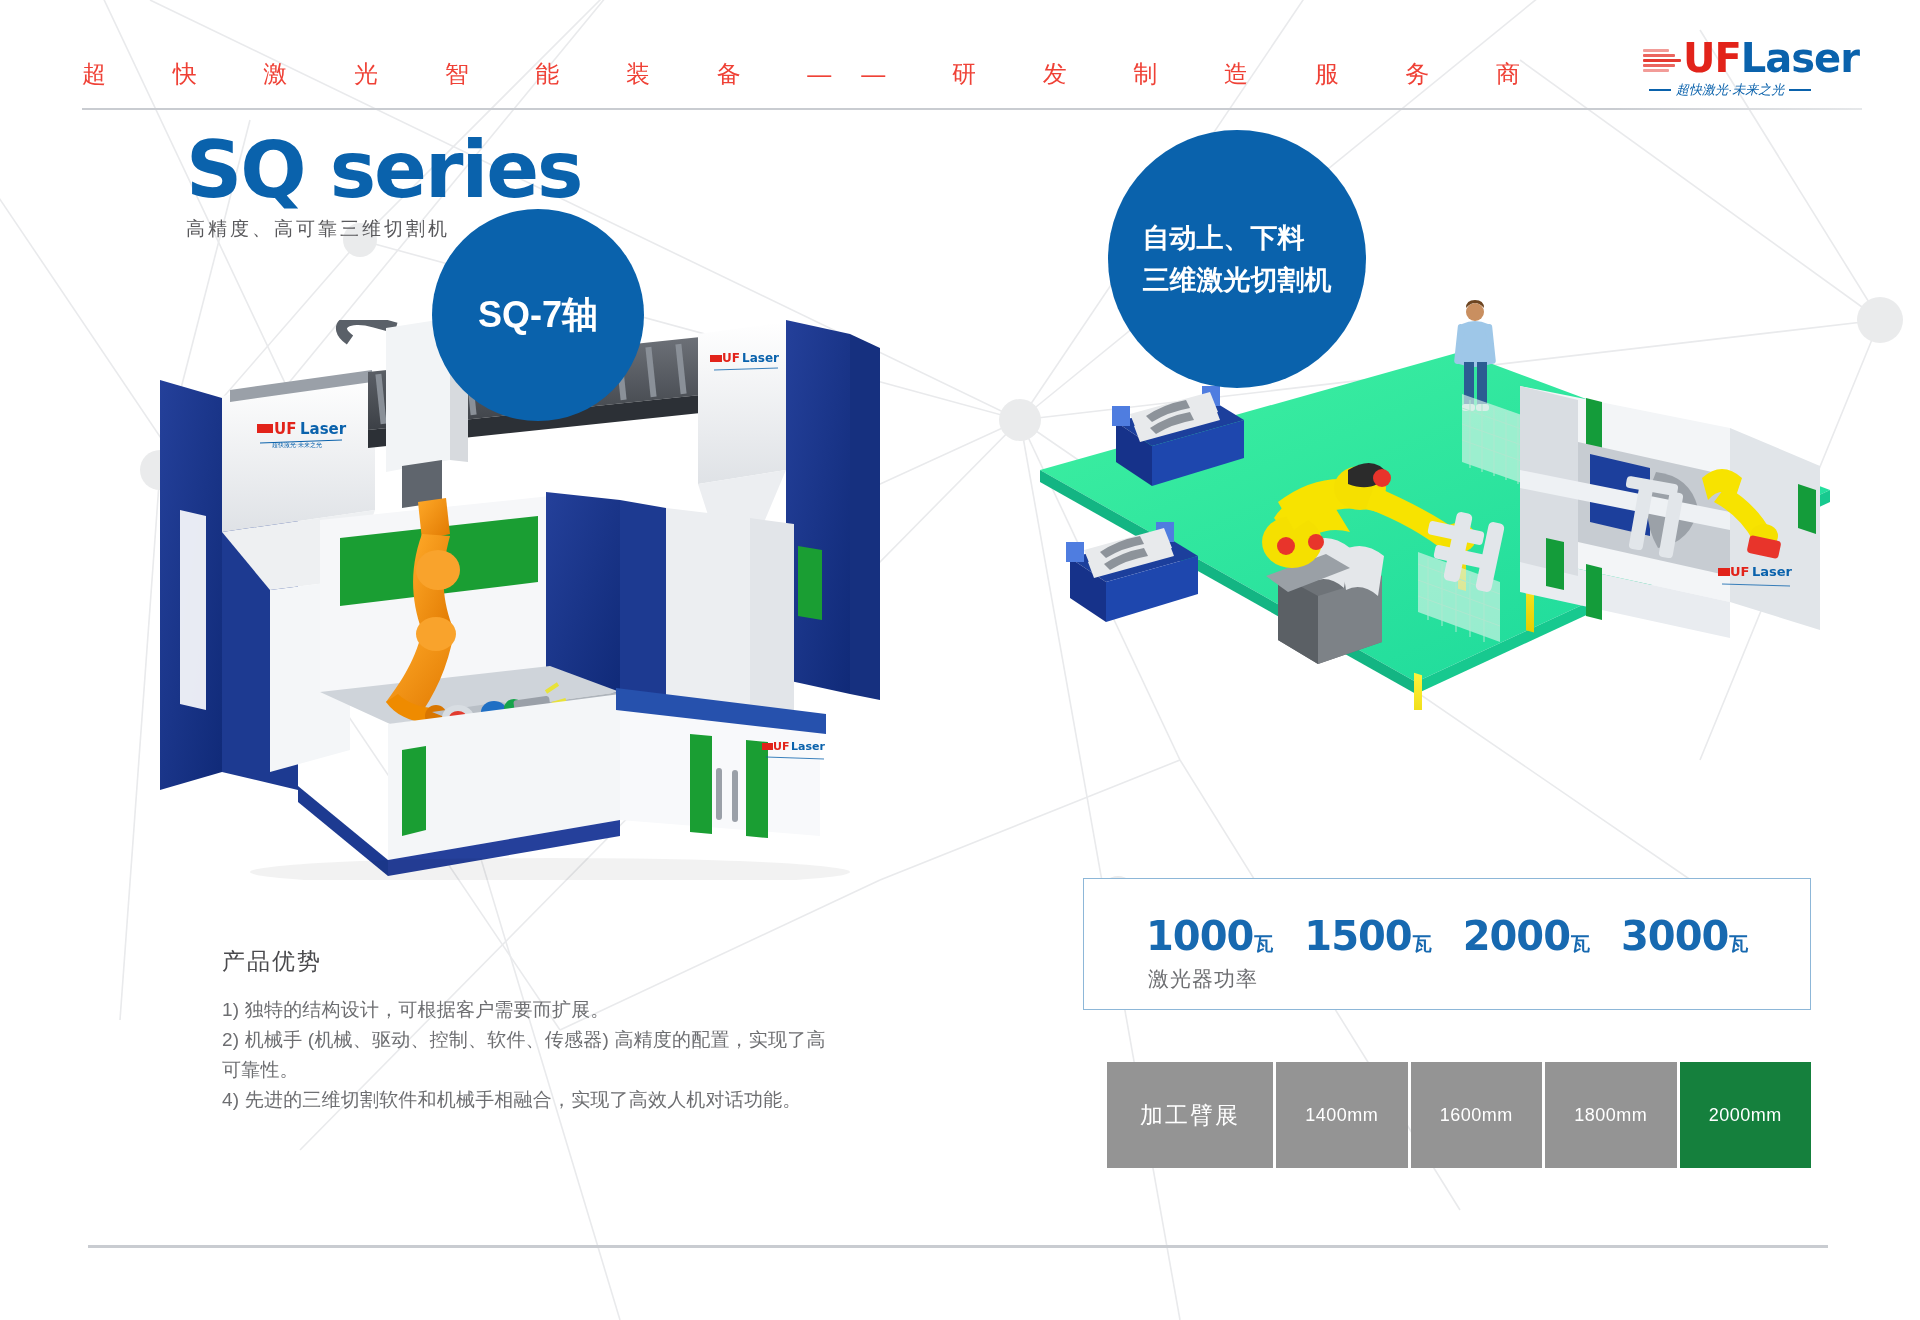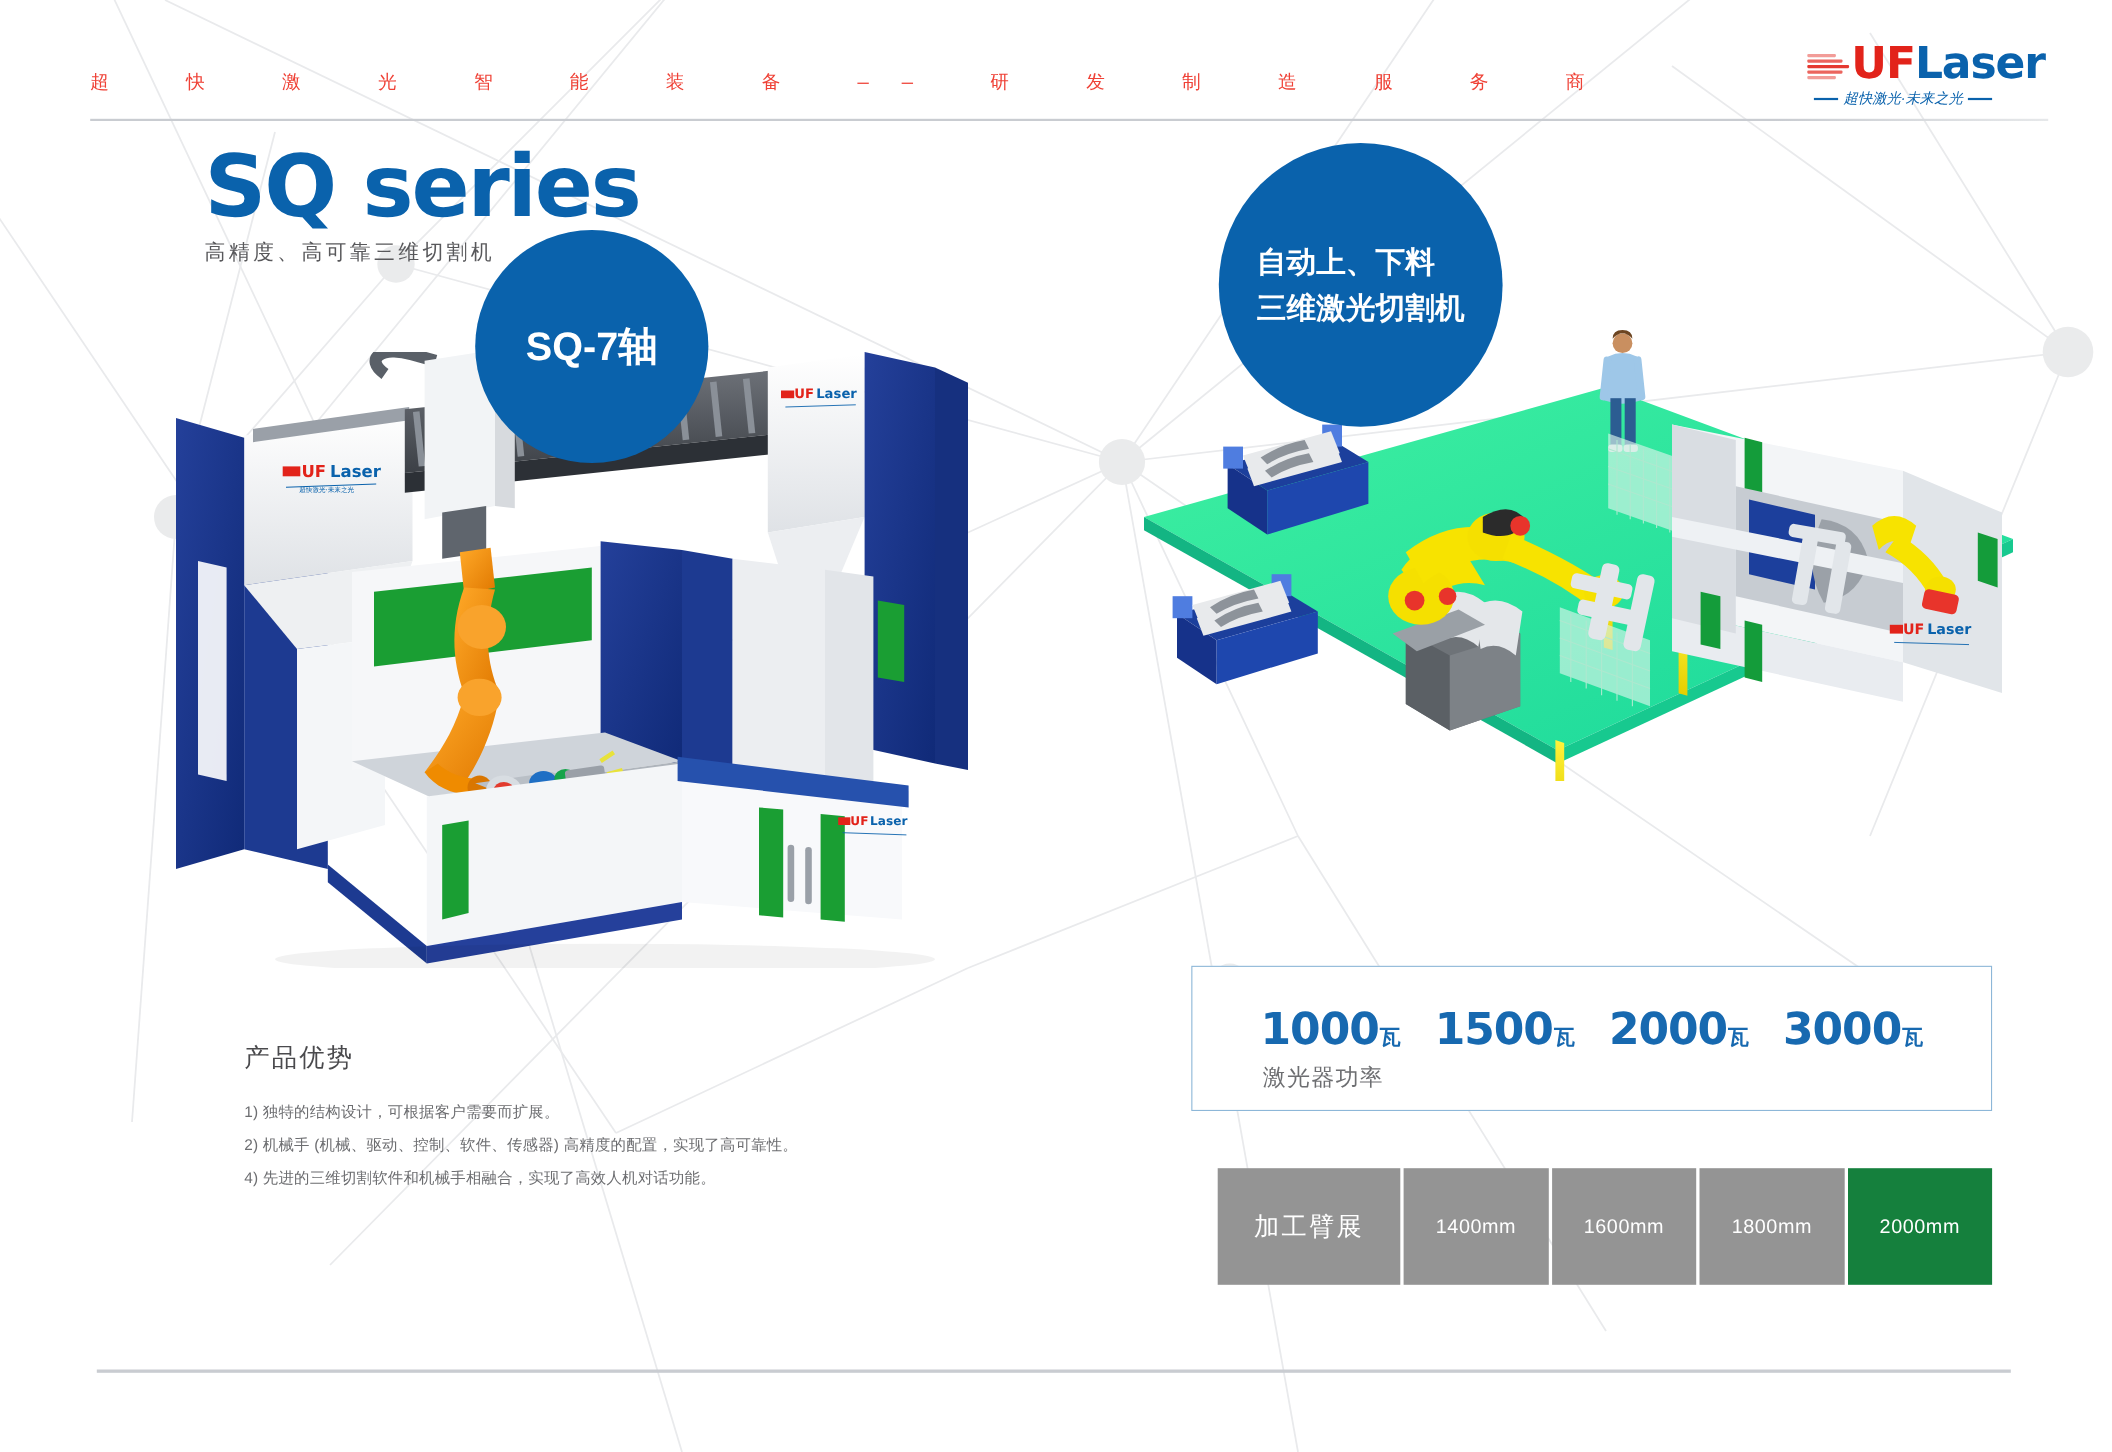--- a/index.html
+++ b/index.html
@@ -13,22 +13,22 @@
   #bg-net { position:absolute; inset:0; width:1920px; height:1320px; z-index:0; }
 
   .page { position:absolute; inset:0; z-index:2; }
 
   
   .header-strip {
     position:absolute; left:82px; top:48px; width:1380px; height:52px;
     display:flex; align-items:center; justify-content:space-between;
   }
   .header-slogan {
-    color:#ef4136; font-size:17px; letter-spacing:30px;
-    font-family:Liberation Mono, monospace;
+    color:#ef4136; font-size:24px; letter-spacing:30px;
+    font-family:Liberation Sans, sans-serif;
     white-space:nowrap;
   }
   .header-rule {
     position:absolute; left:82px; top:108px; width:1780px; height:2px;
     background:linear-gradient(to right,#c9ccd1 0%, #c9ccd1 86%, #e6e8ea 100%);
   }
   .footer-rule {
     position:absolute; left:88px; top:1245px; width:1740px; height:3px;
     background:#c9ccd1;
   }
@@ -71,21 +71,21 @@
     display:flex; align-items:center; justify-content:center; text-align:left;
   }
   #circle-sq7 { left:432px; top:209px; width:212px; height:212px; }
   #circle-sq7 .ctext { font-size:36px; font-weight:bold; letter-spacing:0px; }
   #circle-auto { left:1108px; top:130px; width:258px; height:258px; }
   #circle-auto .ctext { font-size:27px; font-weight:bold; line-height:42px; }
 
   
   .adv { position:absolute; left:222px; top:946px; width:620px; }
   .adv-title { font-size:23px; color:#4a4a4d; letter-spacing:2px; margin-bottom:18px; }
-  .adv-item { font-size:14px; color:#6d6e71; line-height:30px; letter-spacing:.2px; }
+  .adv-item { font-size:19px; color:#6d6e71; line-height:30px; letter-spacing:.2px; }
 
   
   .power-box {
     position:absolute; left:1083px; top:878px; width:728px; height:132px;
     border:1px solid #8db7d8; background:#fff;
   }
   .power-row { display:flex; align-items:baseline; padding:34px 0 0 62px; gap:32px; }
   .power-item { color:#1769b0; font-weight:bold; font-size:40px;
                 font-family:"DejaVu Sans","Liberation Sans",sans-serif; letter-spacing:-1px;}
   .power-item .unit { font-size:19px; font-weight:bold; margin-left:1px; }

